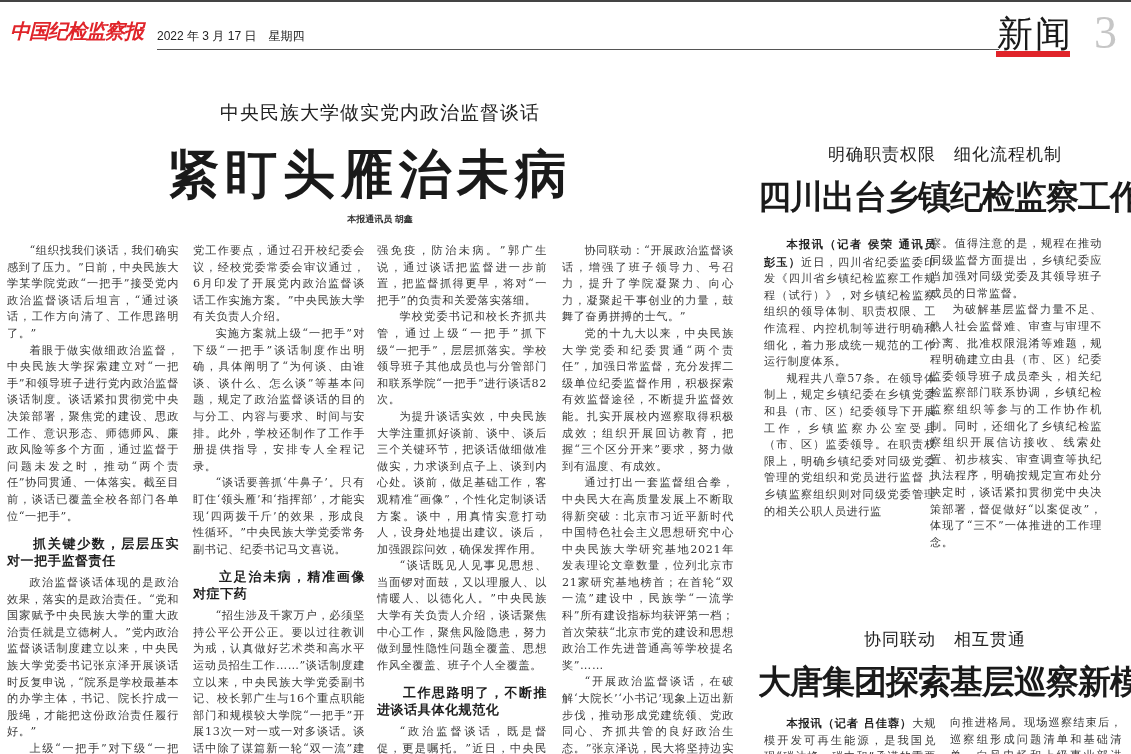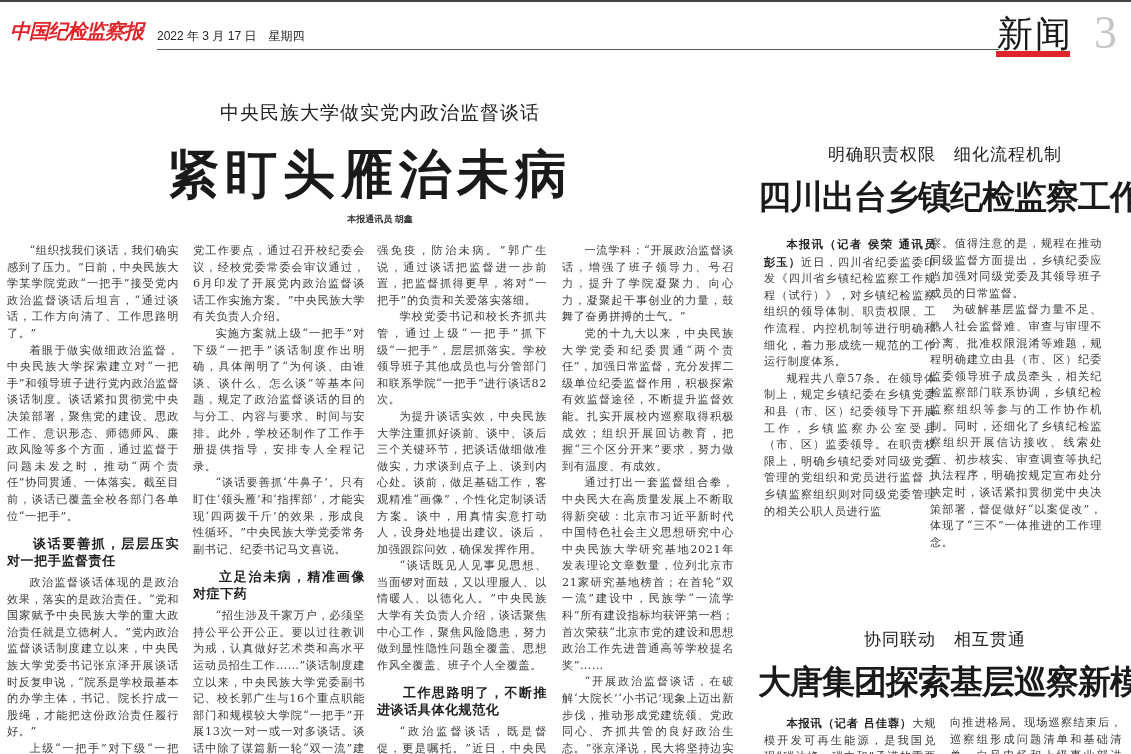--- a/index.html
+++ b/index.html
@@ -63,21 +63,21 @@
 </header>
 
 <article>
   <div class="a1-kicker">中央民族大学做实党内政治监督谈话</div>
   <h1 class="a1-title" style="margin:0">紧盯头雁治未病</h1>
   <div class="a1-byline">本报通讯员 胡鑫</div>
 
   <div class="col c1">
     <p>“组织找我们谈话，我们确实感到了压力。”日前，中央民族大学某学院党政“一把手”接受党内政治监督谈话后坦言，“通过谈话，工作方向清了、工作思路明了。”</p>
     <p>着眼于做实做细政治监督，中央民族大学探索建立对“一把手”和领导班子进行党内政治监督谈话制度。谈话紧扣贯彻党中央决策部署，聚焦党的建设、思政工作、意识形态、师德师风、廉政风险等多个方面，通过监督于问题未发之时，推动“两个责任”协同贯通、一体落实。截至目前，谈话已覆盖全校各部门各单位“一把手”。</p>
-    <div class="sub">谈话要善抓，层层压实对一把手监督责任</div>
+    <div class="sub">抓关键少数，层层压实对一把手监督责任</div>
     <p>政治监督谈话体现的是政治效果，落实的是政治责任。“党和国家赋予中央民族大学的重大政治责任就是立德树人。”党内政治监督谈话制度建立以来，中央民族大学党委书记张京泽开展谈话时反复申说，“院系是学校最基本的办学主体，书记、院长拧成一股绳，才能把这份政治责任履行好。”</p>
     <p>上级“一把手”对下级“一把手”的监督最管用。校党委书记带头执行谈话制度，一级带一级，层层压实责任。“去年，学校将开展党内政治监督谈话列入全面从严治</p>
   </div>
 
   <div class="col c2">
     <p style="text-indent:0">党工作要点，通过召开校纪委会议，经校党委常委会审议通过，6月印发了开展党内政治监督谈话工作实施方案。”中央民族大学有关负责人介绍。</p>
     <p>实施方案就上级“一把手”对下级“一把手”谈话制度作出明确，具体阐明了“为何谈、由谁谈、谈什么、怎么谈”等基本问题，规定了政治监督谈话的目的与分工、内容与要求、时间与安排。此外，学校还制作了工作手册提供指导，安排专人全程记录。</p>
     <p>“谈话要善抓‘牛鼻子’。只有盯住‘领头雁’和‘指挥部’，才能实现‘四两拨千斤’的效果，形成良性循环。”中央民族大学党委常务副书记、纪委书记马文喜说。</p>
     <div class="sub">立足治未病，精准画像对症下药</div>
     <p>“招生涉及千家万户，必须坚持公平公开公正。要以过往教训为戒，认真做好艺术类和高水平运动员招生工作……”谈话制度建立以来，中央民族大学党委副书记、校长郭广生与16个重点职能部门和规模较大学院“一把手”开展13次一对一或一对多谈话。谈话中除了谋篇新一轮“双一流”建设，更加突出“三不”一体推进，为谈话对象明确重点、划出底线。</p>
@@ -87,21 +87,21 @@
   <div class="col c3">
     <p style="text-indent:0">强免疫，防治未病。”郭广生说，通过谈话把监督进一步前置，把监督抓得更早，将对“一把手”的负责和关爱落实落细。</p>
     <p>学校党委书记和校长齐抓共管，通过上级“一把手”抓下级“一把手”，层层抓落实。学校领导班子其他成员也与分管部门和联系学院“一把手”进行谈话82次。</p>
     <p>为提升谈话实效，中央民族大学注重抓好谈前、谈中、谈后三个关键环节，把谈话做细做准做实，力求谈到点子上、谈到内心处。谈前，做足基础工作，客观精准“画像”，个性化定制谈话方案。谈中，用真情实意打动人，设身处地提出建议。谈后，加强跟踪问效，确保发挥作用。</p>
     <p>“谈话既见人见事见思想、当面锣对面鼓，又以理服人、以情暖人、以德化人。”中央民族大学有关负责人介绍，谈话聚焦中心工作，聚焦风险隐患，努力做到显性隐性问题全覆盖、思想作风全覆盖、班子个人全覆盖。</p>
     <div class="sub">工作思路明了，不断推进谈话具体化规范化</div>
     <p>“政治监督谈话，既是督促，更是嘱托。”近日，中央民族大学某重点领域职能部门“一把手”接受谈话后说，谈话中涉及的一些情况，之前的确没意识到。“这既是真诚帮助，又是提示警示。”</p>
   </div>
 
   <div class="col c4">
-    <p>一流学科：“开展政治监督谈话，增强了班子领导力、号召力，提升了学院凝聚力、向心力，凝聚起干事创业的力量，鼓舞了奋勇拼搏的士气。”</p>
+    <p>协同联动：“开展政治监督谈话，增强了班子领导力、号召力，提升了学院凝聚力、向心力，凝聚起干事创业的力量，鼓舞了奋勇拼搏的士气。”</p>
     <p>党的十九大以来，中央民族大学党委和纪委贯通“两个责任”，加强日常监督，充分发挥二级单位纪委监督作用，积极探索有效监督途径，不断提升监督效能。扎实开展校内巡察取得积极成效；组织开展回访教育，把握“三个区分开来”要求，努力做到有温度、有成效。</p>
     <p>通过打出一套监督组合拳，中央民大在高质量发展上不断取得新突破：北京市习近平新时代中国特色社会主义思想研究中心中央民族大学研究基地2021年发表理论文章数量，位列北京市21家研究基地榜首；在首轮“双一流”建设中，民族学“一流学科”所有建设指标均获评第一档；首次荣获“北京市党的建设和思想政治工作先进普通高等学校提名奖”……</p>
     <p>“开展政治监督谈话，在破解‘大院长’‘小书记’现象上迈出新步伐，推动形成党建统领、党政同心、齐抓共管的良好政治生态。”张京泽说，民大将坚持边实践、边思考、边总结、边完善，不断改进方式方法，着力提升监督效能，不断推进党内政治监督谈话具体化规范化实效化。</p>
   </div>
 </article>
 
 <article>
   <div class="a2-kicker">明确职责权限　细化流程机制</div>
   <h2 class="a2-title" style="margin:0">四川出台乡镇纪检监察工作规程</h2>
   <div class="col c5">

